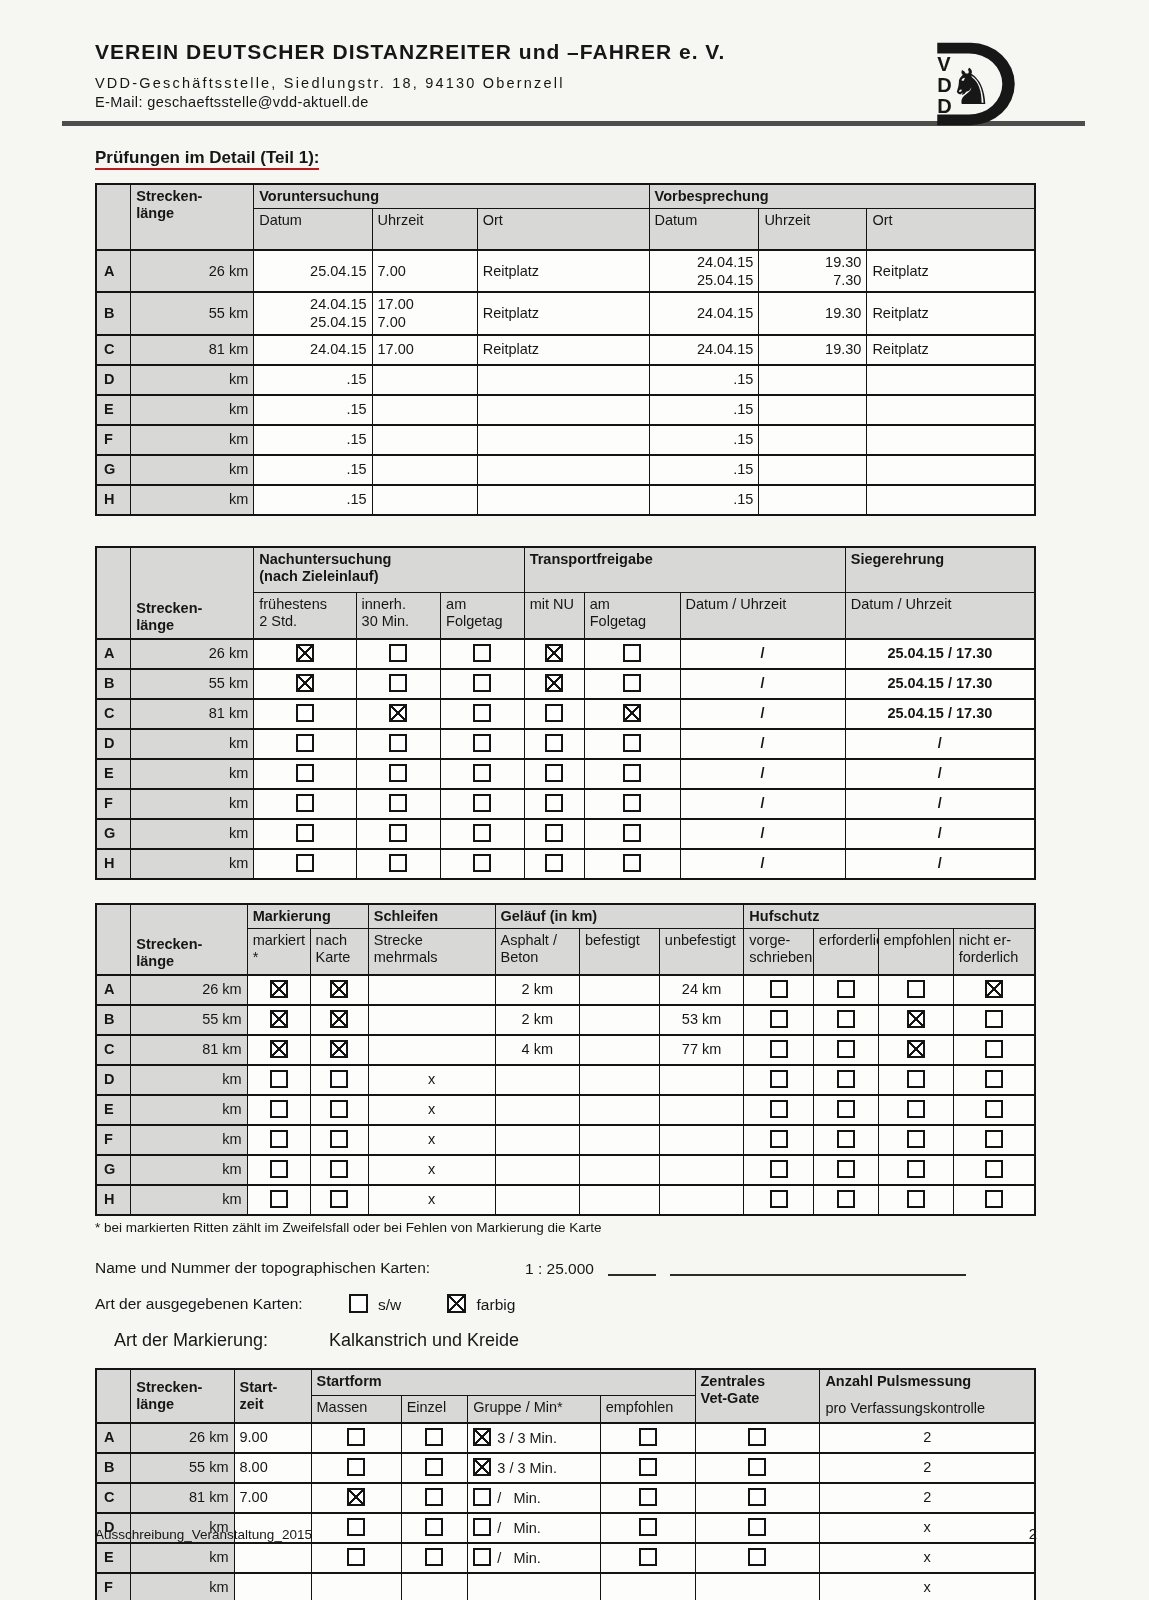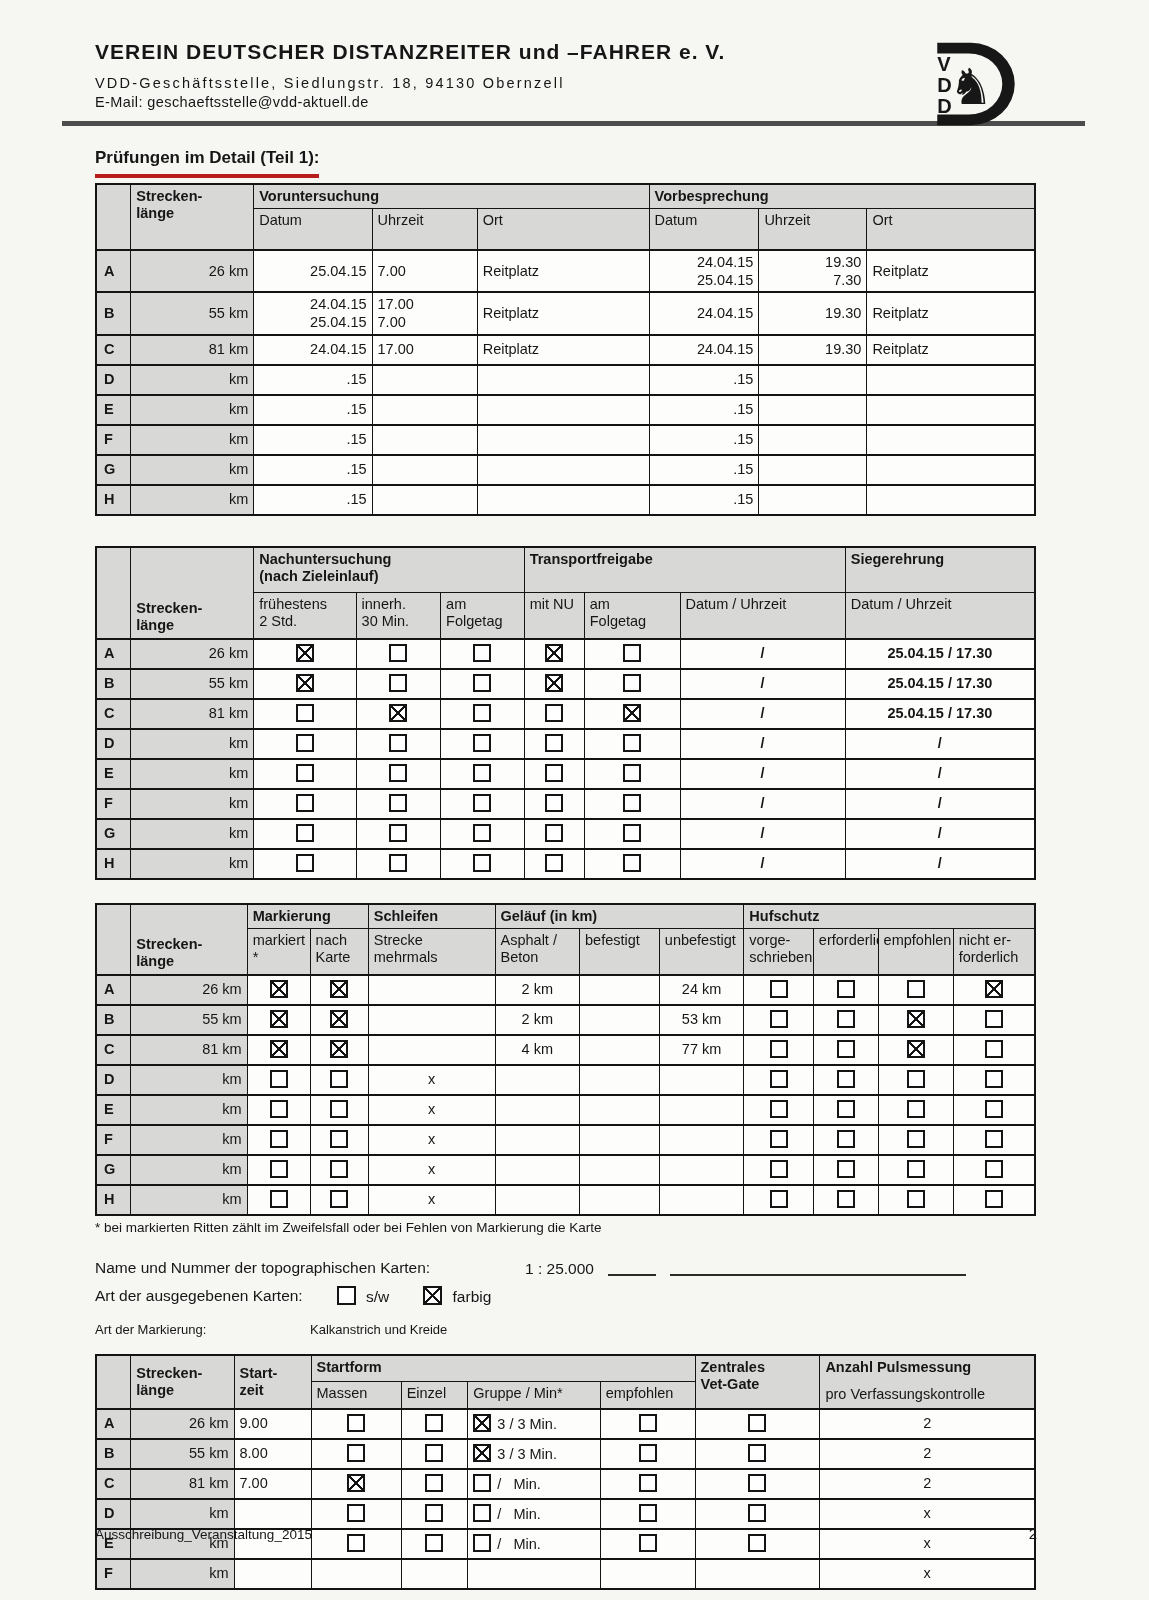--- a/index.html
+++ b/index.html
@@ -10,21 +10,21 @@
   }
   .content{width:941px;}
   
   .lh-title{font-size:21px;font-weight:bold;letter-spacing:1px;margin:4px 0 10px 0;}
   .lh-line{font-size:14.5px;letter-spacing:2.2px;line-height:19px;}
   .lh-mail{font-size:14.5px;letter-spacing:.4px;line-height:19px;}
   .rule{height:5px;background:#4d4d4d;margin:9px 0 0 -33px;width:1023px;}
   .logo{position:absolute;top:40px;right:132px;width:104px;height:88px;}
   
   .sec-head{margin-top:22px;font-size:17px;font-weight:bold;}
-  .sec-head span{border-bottom:4px solid #b91c1c;padding-bottom:7px;}
+  .sec-head span{border-bottom:2px solid #b91c1c;padding-bottom:1px;}
   
   table.ftable{border-collapse:collapse;table-layout:fixed;width:941px;background:#fdfdfb;
     border:2px solid #141414;font-size:14.5px;}
   .ftable th,.ftable td{border:1px solid #141414;padding:2px 5px;overflow:hidden;}
   .ftable th{background:#d8d8d7;font-weight:normal;text-align:left;vertical-align:top;line-height:1.18;padding-top:3px;}
   .ftable th.b{font-weight:bold;}
   .ftable th.vb{vertical-align:bottom;padding-bottom:3px;}
   .ftable th.vm{vertical-align:middle;}
   .ftable th .sub{font-weight:normal;margin-top:10px;}
   .ftable thead tr:last-child th{border-bottom:2px solid #141414;}
@@ -45,23 +45,23 @@
   .cb-label{margin-left:6px;}
   .cb-big{width:15px;height:15px;}
   
   .footnote{font-size:13.5px;margin-top:4px;}
   .maps{margin-top:24px;font-size:15.5px;display:flex;}
   .maps-label{width:430px;}
   .scale-row{margin-bottom:8px;white-space:nowrap;}
   .blank{display:inline-block;border-bottom:2px solid #2a2a2a;height:15px;vertical-align:-2px;}
   .blank-short{width:48px;margin-left:14px;}
   .blank-long{width:296px;margin-left:14px;}
-  .karten{margin-top:0;font-size:15.5px;display:flex;align-items:center;}
+  .karten{margin-top:8px;font-size:15.5px;display:flex;align-items:center;gap:12px;}
   .karten .opt{margin-left:34px;}
-  .markart{margin-top:16px;font-size:13px;display:flex;}
+  .markart{margin-top:16px;font-size:18px;display:flex;margin-left:19px;}
   .markart-label{width:215px;}
   
   .pfooter{position:absolute;left:95px;right:112px;bottom:58px;display:flex;
     justify-content:space-between;align-items:baseline;font-size:13.5px;}
   .pnum{font-size:15px;}
 </style>
 </head>
 <body>
 
 <div class="page">

